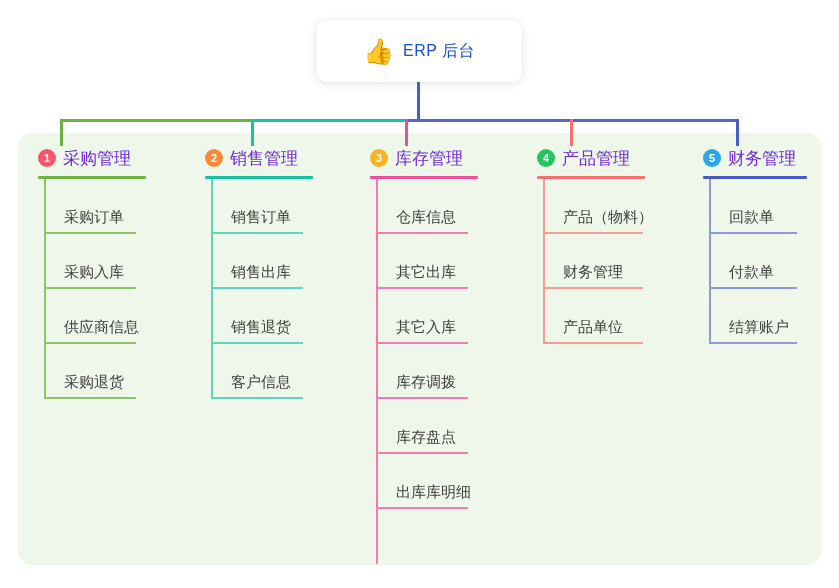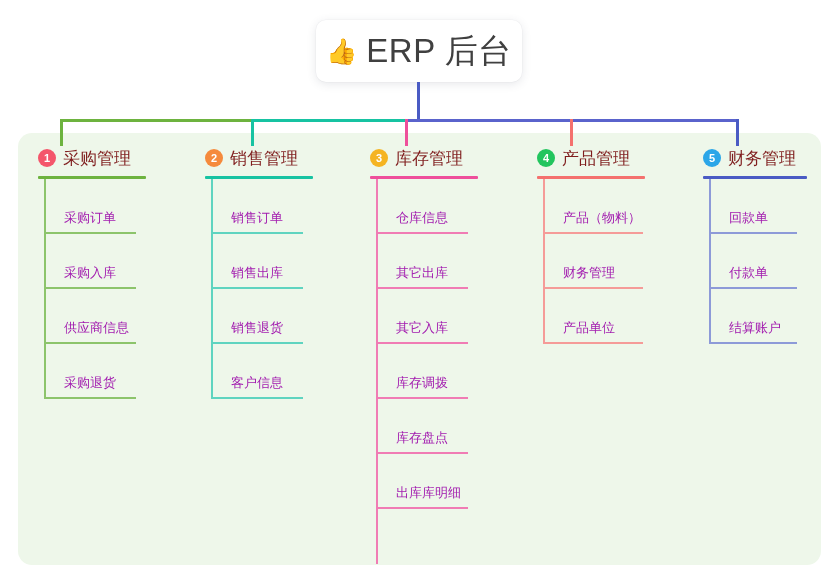--- a/index.html
+++ b/index.html
@@ -38,22 +38,22 @@
     justify-content: center;
     gap: 9px;
     box-sizing: border-box;
   }
   .root-emoji {
     font-size: 25px;
     line-height: 1;
     color: #f0b429;
   }
   .root-title {
-    font-size: 33px;
-    color: #404040;
+    font-size: 16px;
+    color: #1d4ed8;
     letter-spacing: 0.5px;
     white-space: nowrap;
   }
 
   
   .panel {
     position: absolute;
     left: 18px;
     top: 133px;
     width: 803px;
@@ -85,21 +85,21 @@
     border-radius: 50%;
     color: #ffffff;
     font-size: 11px;
     line-height: 18px;
     text-align: center;
     font-weight: bold;
     flex: none;
   }
   .head-label {
     font-size: 17px;
-    color: #7f1d1d;
+    color: #6d28d9;
   }
   .head-rule {
     height: 3px;
     margin-top: 6px;
     border-radius: 1px;
   }
 
   .leaves {
     position: relative;
     margin-top: 0px;
@@ -112,22 +112,22 @@
   }
   .leaf {
     position: relative;
     height: 55px;
     box-sizing: border-box;
   }
   .leaf-text {
     position: absolute;
     left: 26px;
     bottom: 7px;
-    font-size: 13px;
-    color: #a21caf;
+    font-size: 15px;
+    color: #404040;
     white-space: nowrap;
   }
   .leaf-rule {
     position: absolute;
     left: 6px;
     bottom: 0;
     height: 1.6px;
   }
 </style>
 </head>

